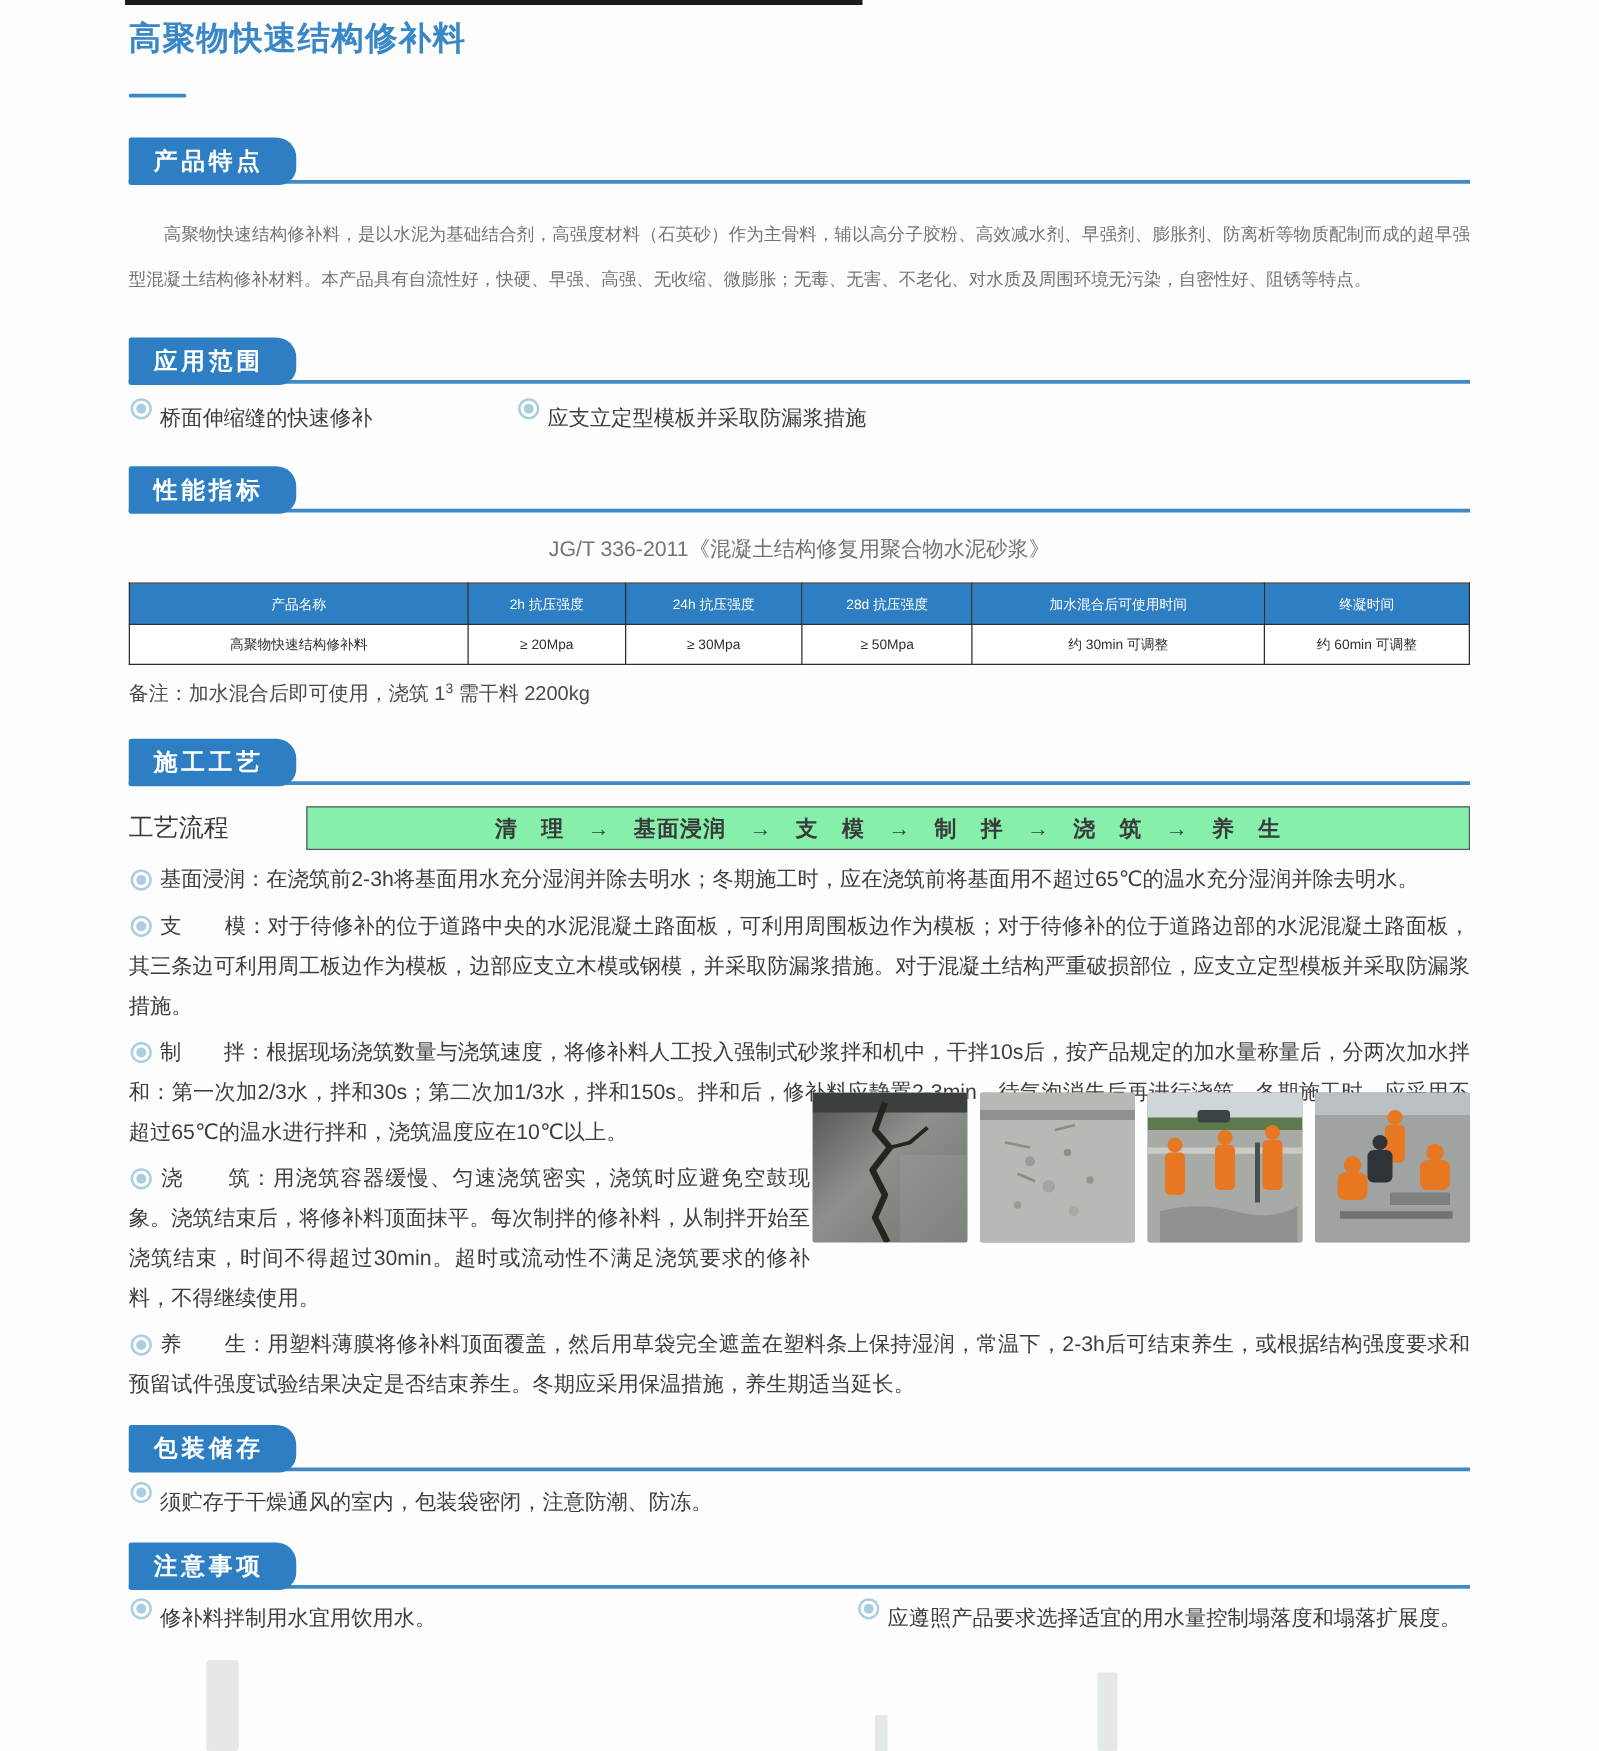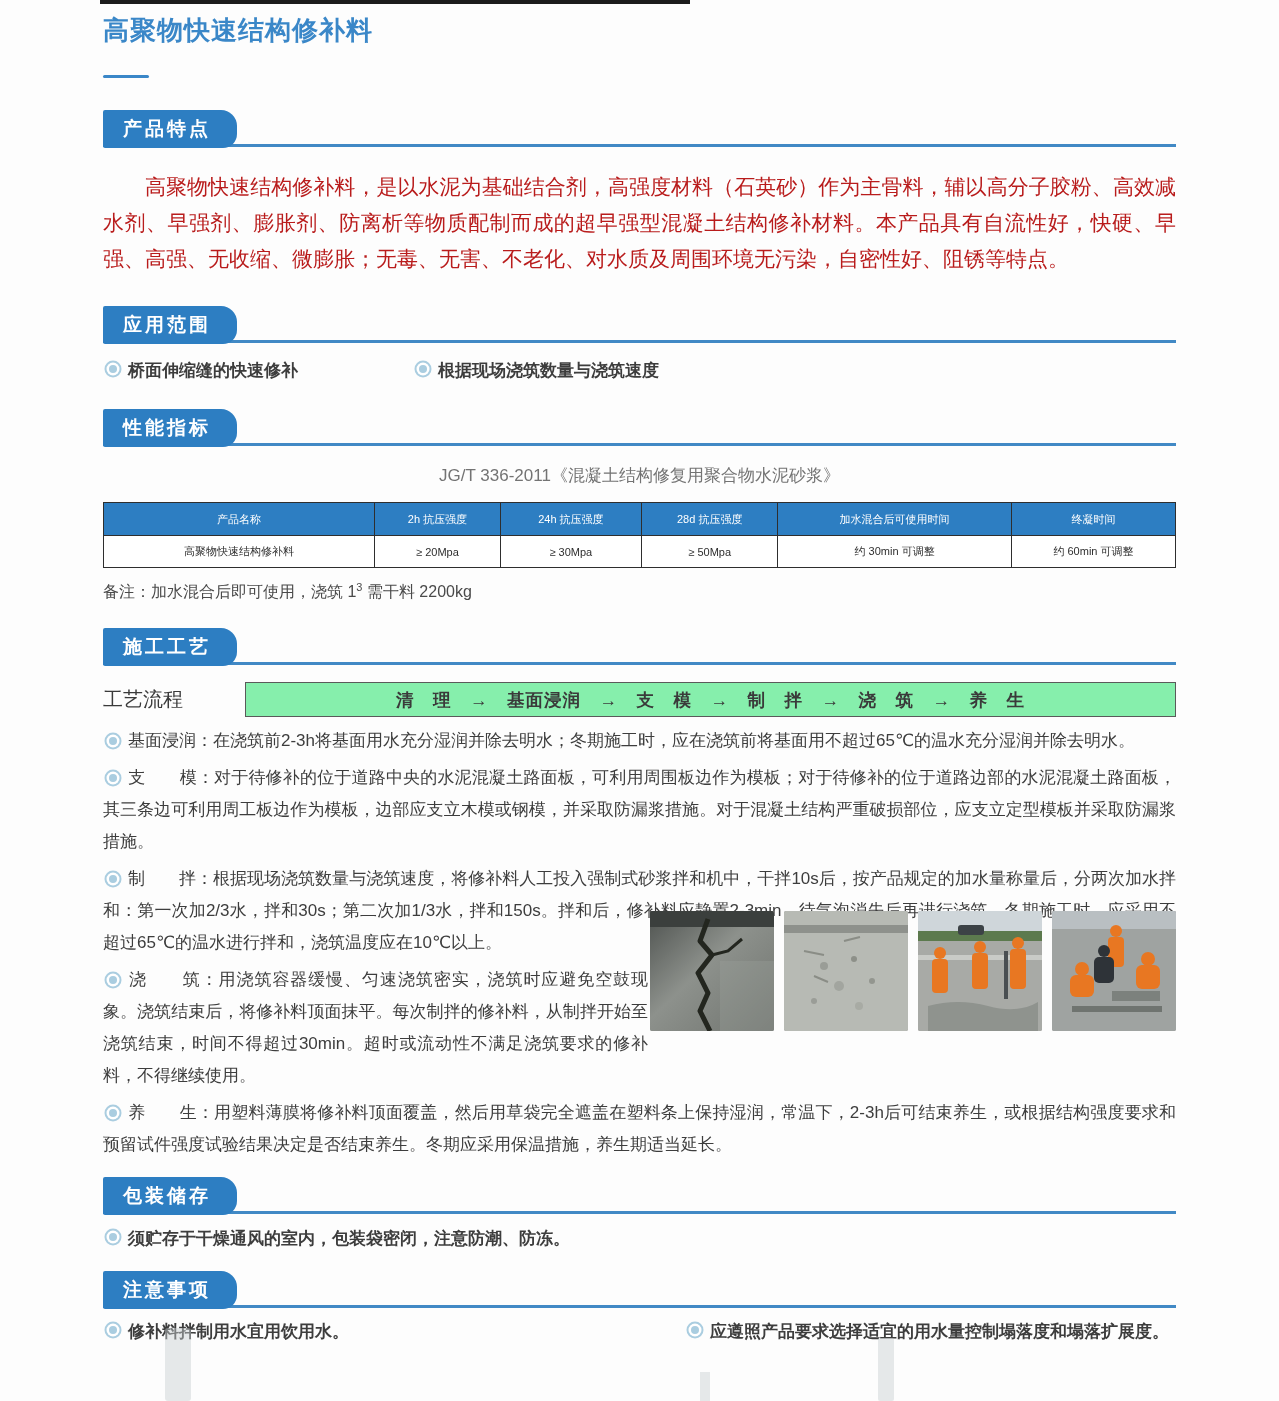--- a/index.html
+++ b/index.html
@@ -11,26 +11,26 @@
 
   .doc-title { padding-top:13px; font-size:26px; font-weight:bold; color:#3a87c8; letter-spacing:1px; }
   .title-underline { width:46px; height:3px; background:#3a87c8; margin-top:27px; border-radius:2px; }
 
   .sec-head { position:relative; height:37px; }
   .sec-head .rule { position:absolute; left:0; right:0; bottom:0; height:3px; background:#4189c5; }
   .sec-tab { position:relative; display:inline-block; background:#2d7ec2; color:#fff;
     font-size:19px; font-weight:bold; letter-spacing:3px; padding:6px 26px 6px 20px;
     border-radius:2px 16px 14px 2px; }
 
-  .para { margin-top:22px; font-size:21px; line-height:36px; text-align:justify;
-    text-indent:2em; color:#b91c1c; }
+  .para { margin-top:22px; font-size:14px; line-height:36px; text-align:justify;
+    text-indent:2em; color:#737373; }
 
   .ring { display:inline-block; width:8px; height:8px; border-radius:50%; background:#aacde0;
     box-shadow:0 0 0 2.5px #ffffff, 0 0 0 4.5px #aacde0; margin:0 11px 3px 6px; vertical-align:middle; flex:none; }
-  .bullet-line { display:flex; align-items:center; font-size:17px; color:#3d3d3d;font-weight:bold; }
+  .bullet-line { display:flex; font-size:17px; color:#3d3d3d; }
 
   .app-row { display:flex; margin-top:16px; }
   .app-row .bullet-line:first-child { width:310px; }
 
   .standard-line { margin-top:18px; text-align:center; font-size:17px; color:#737373; }
 
   table.perf { width:100%; margin-top:15px; border-collapse:collapse; font-size:11px; }
   table.perf th { background:#2d7ec2; color:#fff; font-weight:normal; height:33px; border:1px solid #2e2e2e; }
   table.perf td { background:#fff; color:#2e2e2e; height:32px; text-align:center; border:1px solid #2e2e2e; }
   .note-line { margin-top:13px; font-size:16px; color:#4a4a4a; }
@@ -78,21 +78,21 @@
       <div class="rule"></div>
       <span class="sec-tab">应用范围</span>
     </div>
     <div class="app-row">
       <div class="bullet-line">
         <span class="ring"></span>
         <span>桥面伸缩缝的快速修补</span>
       </div>
       <div class="bullet-line">
         <span class="ring"></span>
-        <span>根据现场浇筑数量与浇筑速度</span>
+        <span>应支立定型模板并采取防漏浆措施</span>
       </div>
     </div>
 
     <div class="sec-head" style="margin-top:27px;">
       <div class="rule"></div>
       <span class="sec-tab">性能指标</span>
     </div>
     <div class="standard-line">JG/T 336-2011《混凝土结构修复用聚合物水泥砂浆》</div>
     <table class="perf">
       <colgroup>

